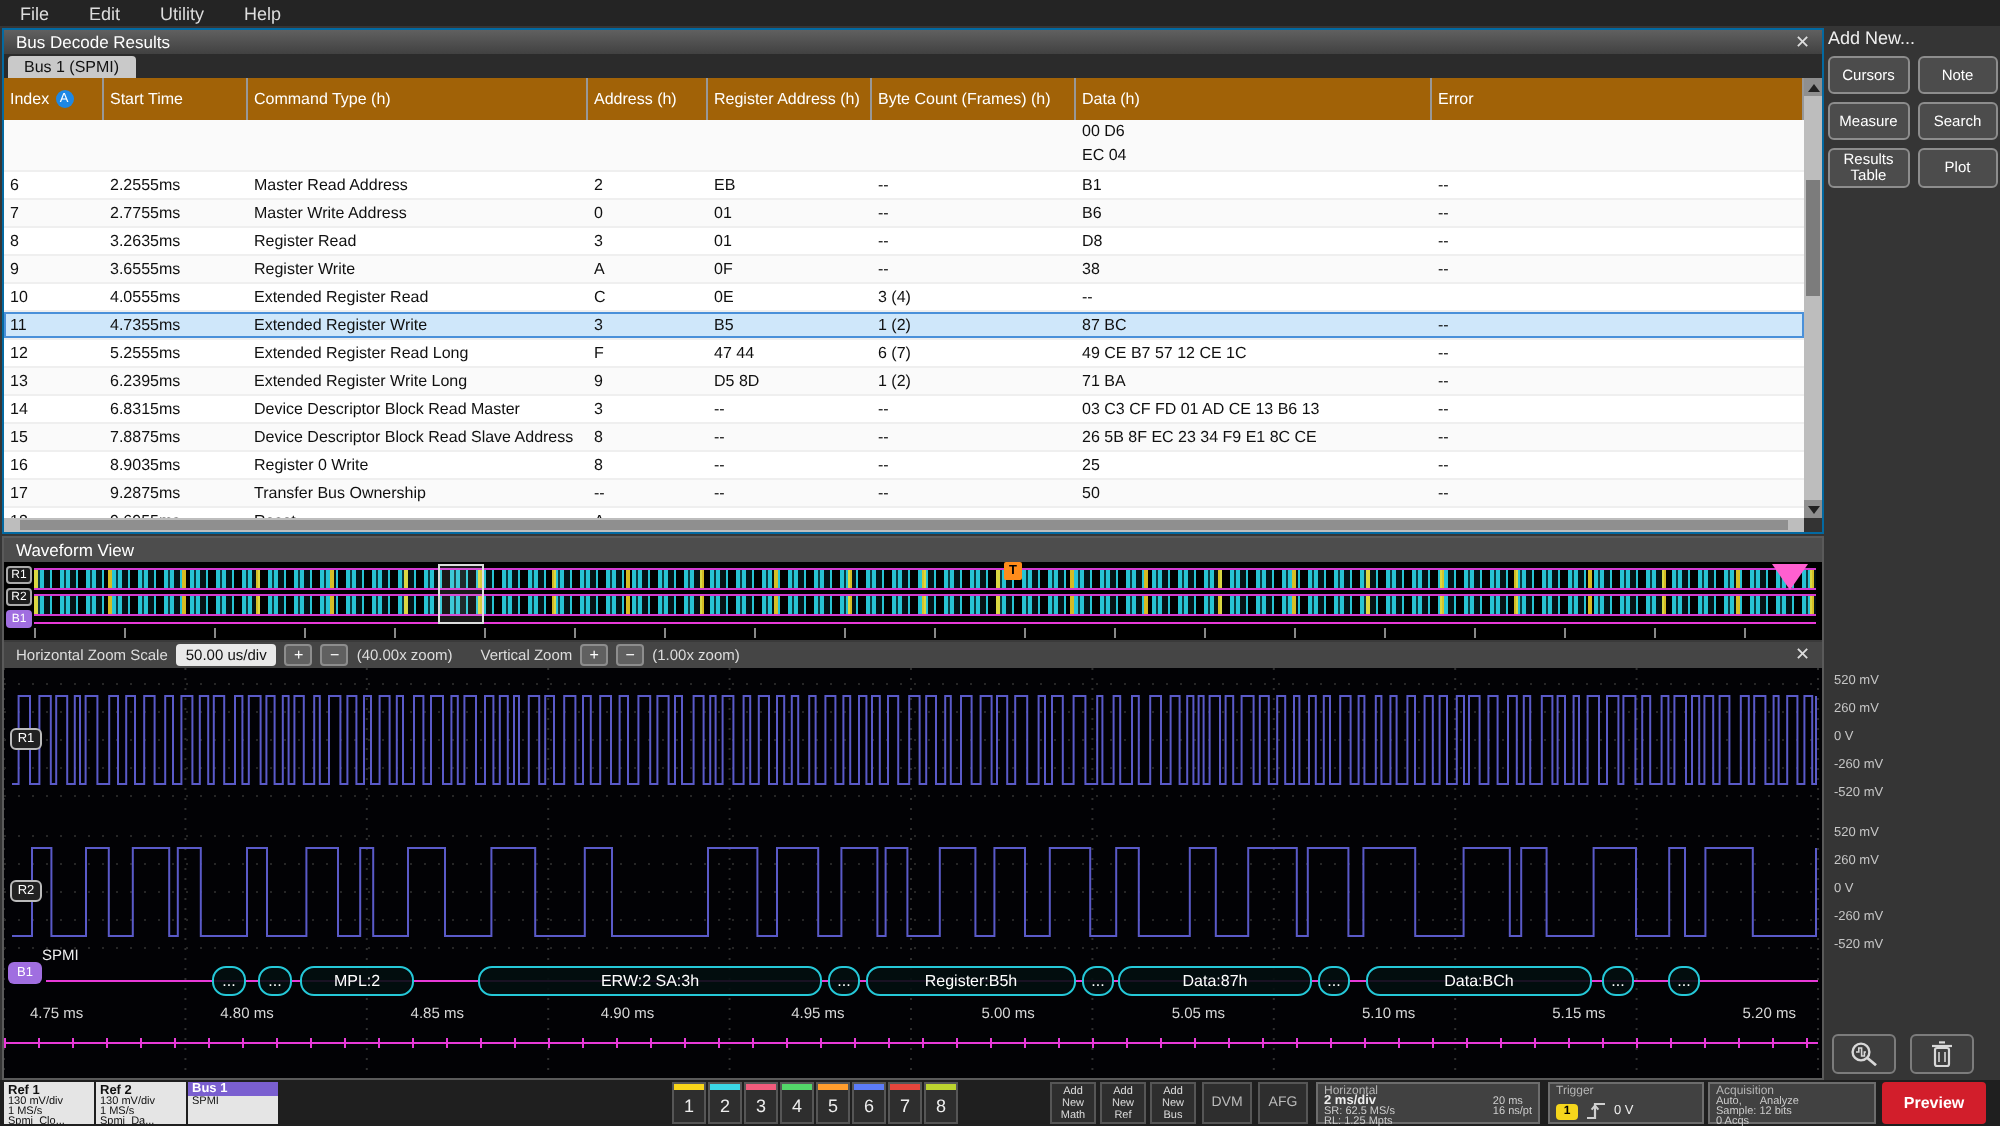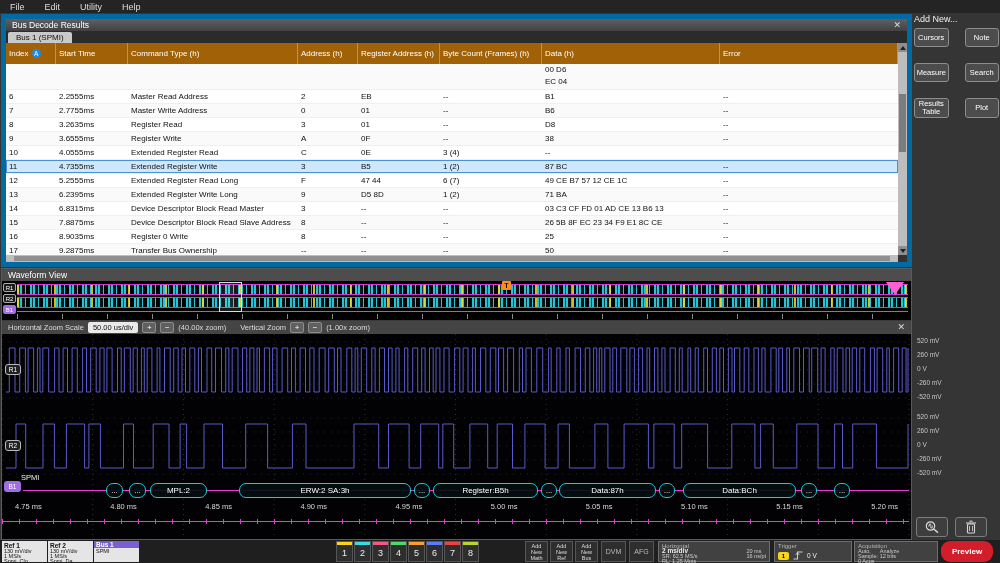--- a/index.html
+++ b/index.html
@@ -5,21 +5,21 @@
   *{box-sizing:border-box;margin:0;padding:0}
   html,body{width:1000px;height:563px;overflow:hidden}
   body{background:#353535;font-family:"Liberation Sans",sans-serif;color:#e8e8e8}
   #app{position:relative;width:1000px;height:563px;overflow:hidden}
 
   
   .menubar{position:absolute;top:0;left:0;width:1000px;height:13px;background:#242424;display:flex;align-items:center;gap:20px;padding:0 10px;font-size:9px;color:#ddd}
   .menu-item{cursor:default}
 
   
-  .results{position:absolute;top:14px;left:1px;width:911px;height:253px;background:#333;border:5px solid #0369a1}
+  .results{position:absolute;top:14px;left:1px;width:911px;height:253px;background:#333;border:1px solid #0369a1}
   .ptitle{height:12px;background:linear-gradient(#606060,#414141);display:flex;align-items:center;padding:0 6px;font-size:8.5px;color:#fff}
   .close-x{margin-left:auto;font-size:9px;line-height:9px;color:#ddd;cursor:pointer}
   .tabrow{height:12px;background:#2b2b2b;display:flex;align-items:flex-end}
   .tab{height:11px;background:#c9c9c9;color:#111;font-size:8px;padding:0 8px;display:flex;align-items:center;margin-left:2px;border-radius:2px 2px 0 0}
   .tbl{position:absolute;top:24px;left:0;right:9px;bottom:7px;background:#fff;color:#101010;overflow:hidden}
   .thead{display:flex;height:21px;background:#a16207;color:#fff;font-size:8px}
   .th{display:flex;align-items:center;gap:3px;padding:0 3px;border-right:1px solid #989898;overflow:hidden;white-space:nowrap}
   .sortbadge{width:9px;height:9px;border-radius:50%;background:#1e88e5;color:#fff;font-size:6.5px;display:flex;align-items:center;justify-content:center;flex:none}
   .tbody{overflow:hidden;height:calc(100% - 13px)}
   .trow{display:flex;border-bottom:1px solid #efefef;font-size:8px;height:14px;background:#fff}
@@ -34,21 +34,21 @@
   .tri-up{width:0;height:0;border-left:3px solid transparent;border-right:3px solid transparent;border-bottom:4px solid #222}
   .tri-down{width:0;height:0;border-left:3px solid transparent;border-right:3px solid transparent;border-top:4px solid #222}
   .vtrack{flex:1;position:relative}
   .vthumb{position:absolute;top:42px;left:1px;width:7px;height:58px;background:#7c7c7c}
   .hscroll{position:absolute;left:0;right:9px;bottom:0;height:7px;background:#bdbdbd}
   .hthumb{position:absolute;left:8px;right:8px;top:1px;bottom:1px;background:#8f8f8f}
 
   
   .sidebar{position:absolute;top:14px;left:914px;width:85px}
   .sb-title{font-size:9px;color:#eee;margin-bottom:4px}
-  .sb-grid{display:grid;grid-template-columns:1fr 1fr;gap:16px}
+  .sb-grid{display:grid;grid-template-columns:1fr 1fr;gap:4px}
   .sb-btn{background:#4c4c4c;border:1px solid #8d8d8d;border-radius:3px;color:#fff;font-size:7.5px;min-height:19px;display:flex;align-items:center;justify-content:center;text-align:center;padding:1px;line-height:8px;cursor:pointer}
 
   
   .wview{position:absolute;top:268px;left:1px;width:911px;height:272px;border:1px solid #5a5a5a;background:#000}
   .wtitle{height:12px;background:#4d4d4d;font-size:8.5px;color:#fff;display:flex;align-items:center;padding:0 6px}
 
   .overview{position:relative;height:40px;background:#000;border-bottom:1px solid #3a3a3a;overflow:hidden}
   .ov-handle{position:absolute;left:1px;width:13px;height:9px;border:1px solid #aaa;border-radius:2px;background:#1c1c1c;color:#fff;font-size:6px;display:flex;align-items:center;justify-content:center}
   .ov-handle.bus{background:#a06ee0;border-color:#a06ee0}
   .ov-band{position:absolute;left:15px;right:3px;height:11px;border-top:1px solid #d23ad0;border-bottom:1px solid #d23ad0;
@@ -101,21 +101,21 @@
   .ptt{font-size:6px;color:#b5b5b5;line-height:6px}
   .hpanel{width:112px;margin-left:4px}
   .hgrid{display:grid;grid-template-columns:1fr auto;column-gap:8px;line-height:4.9px}
   .hv{font-size:6.5px;font-weight:bold;color:#eee}
   .tpanel{width:78px;margin-left:4px}
   .trig-line{display:flex;align-items:center;gap:4px;margin-top:2px}
   .tsrc{width:11px;height:8px;background:#f5d61c;color:#000;font-size:6px;font-weight:bold;border-radius:2px;display:flex;align-items:center;justify-content:center}
   .tlevel{font-size:6.5px;color:#eee}
   .apanel{width:84px;margin-left:2px;line-height:5px}
   .aline1{display:flex;gap:9px}
-  .preview{width:52px;background:#d21e2b;border-radius:9px;color:#fff;font-weight:bold;font-size:8px;display:flex;align-items:center;justify-content:center;margin-left:3px;cursor:pointer}
+  .preview{width:52px;background:#d21e2b;border-radius:2px;color:#fff;font-weight:bold;font-size:8px;display:flex;align-items:center;justify-content:center;margin-left:3px;cursor:pointer}
 </style>
 </head>
 <body>
 
 <div id="app">
 
   <div class="menubar">
     <span class="menu-item">File</span>
     <span class="menu-item">Edit</span>
     <span class="menu-item">Utility</span>

